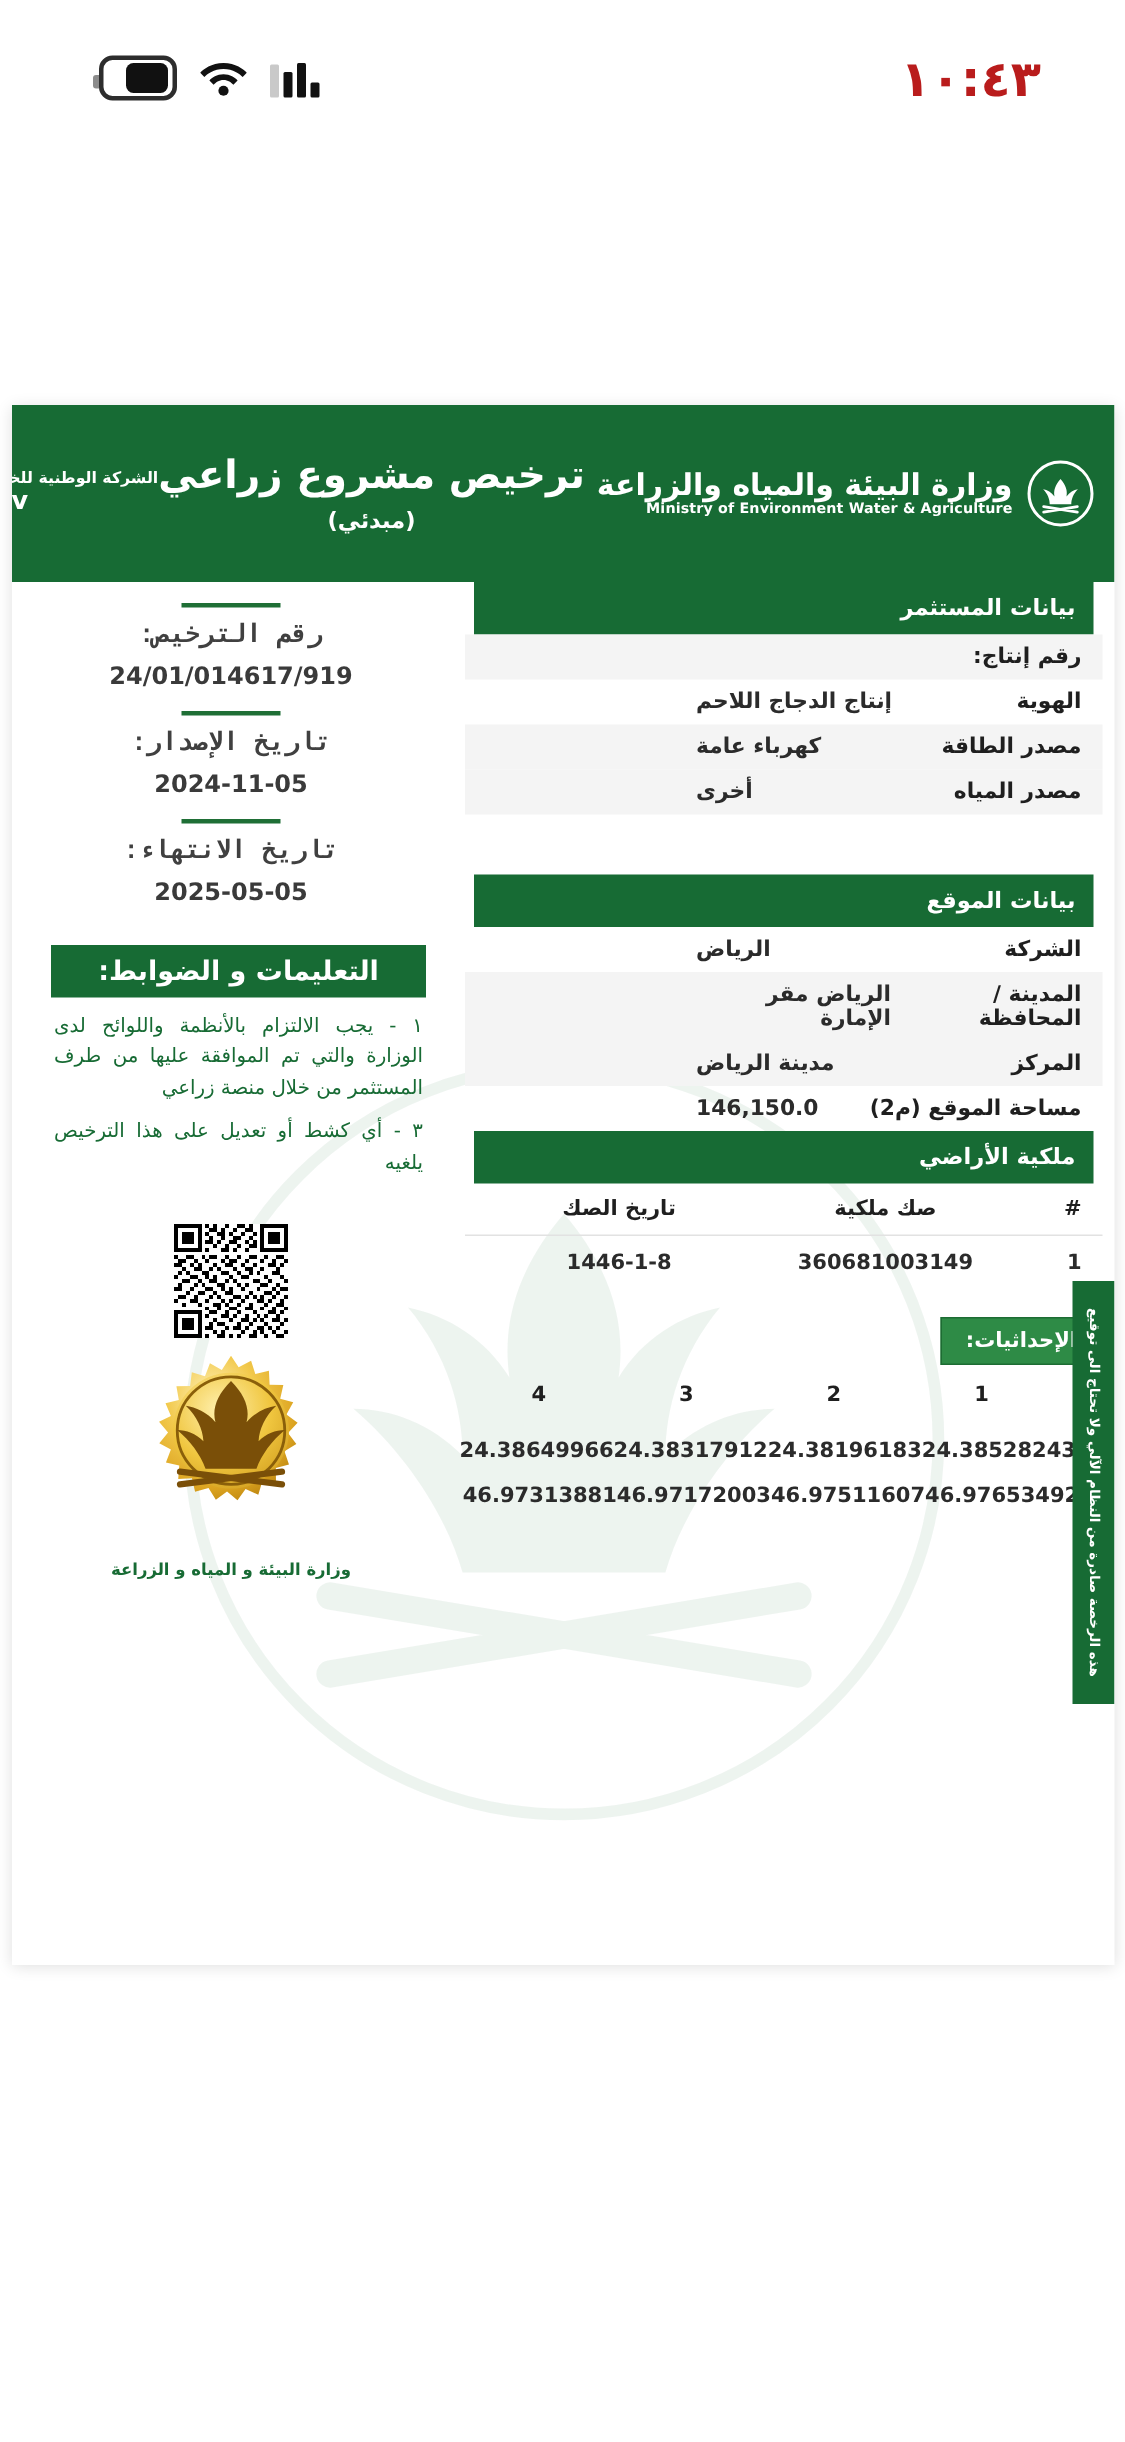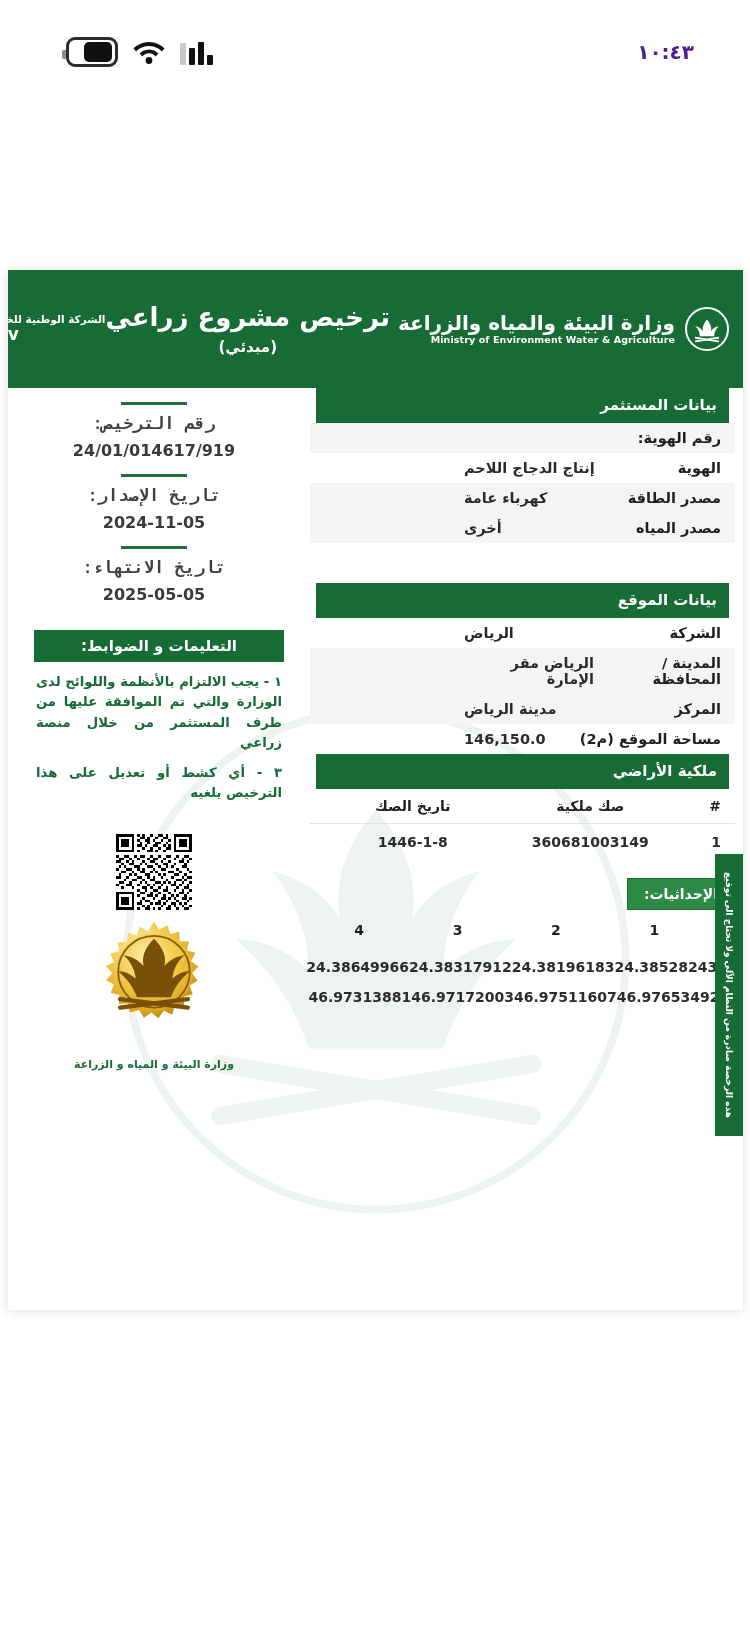--- a/index.html
+++ b/index.html
@@ -28,21 +28,21 @@
     width: 4px; height: 9px; background: #8c8c8c; border-radius: 2px 0 0 2px;
   }
   .battery-fill { width: 28px; height: 20px; background: #111; border-radius: 5px; }
   .wifi { width: 34px; height: 26px; position: relative; }
   .signal { display: flex; align-items: flex-end; gap: 3px; height: 26px; }
   .signal i { display: block; width: 6px; background: #111; border-radius: 1px; }
   .signal i:nth-child(1){ height: 22px; background:#c9c9c9; }
   .signal i:nth-child(2){ height: 17px; }
   .signal i:nth-child(3){ height: 23px; }
   .signal i:nth-child(4){ height: 10px; }
-  .clock { font-size: 20px; font-weight: 700; color: #4c1d95; letter-spacing: 0px; }
+  .clock { font-size: 33px; font-weight: 700; color: #b91c1c; letter-spacing: 0px; }
 
   
   .doc {
     position: absolute; left: 8px; top: 270px;
     width: 735px; height: 1040px;
     background: #ffffff;
     box-shadow: 0 1px 10px rgba(0,0,0,.13);
     overflow: hidden;
   }
   .watermark {
@@ -116,26 +116,26 @@
   .coord-cell { width: 108px; text-align: center; white-space: nowrap; }
   .coord-cell.num { font-weight: 700; }
 
   
   .rc-block { text-align: center; padding: 0 16px; }
   .rc-rule { width: 66px; height: 3px; background:#1f6f36; margin: 14px auto 8px; }
   .rc-label { color:#404040; font-size: 17px; font-weight: 800; font-family: Liberation Mono, monospace; }
   .rc-value { color:#3a3a3a; font-size: 16px; font-weight: 700; margin-top: 7px; }
 
   .notes-bar {
-    background: #176b34; color:#fff; font-weight: 800; font-size: 15px;
+    background: #176b34; color:#fff; font-weight: 800; font-size: 18px;
     text-align: center; padding: 7px 10px; margin: 26px 16px 0 26px;
   }
   .notes-list { margin: 10px 18px 0 28px; text-align: right; }
   .notes-list li {
-    list-style: none; color:#176b34; font-size: 13.2px; font-weight: 700;
+    list-style: none; color:#176b34; font-size: 13.2px; font-weight: 400;
     line-height: 1.55; margin-bottom: 9px; text-align: justify; text-align-last: right;
   }
 
   .qr {
     width: 76px; height: 76px; margin: 30px auto 0;
     background:#fff; position: relative;
   }
   .seal { width: 132px; height: 132px; margin: 8px auto 0; position: relative; }
   .seal-caption {
     color:#176b34; font-size: 11px; font-weight: 700; text-align: center;
@@ -215,21 +215,21 @@
 
       </div>
     </div>
 
     <div class="doc-body">
 
       <div class="col-left">
 
         <div class="sec-bar">بيانات المستثمر</div>
         <div class="row alt">
-          <span class="lbl">رقم الهوية:</span>
+          <span class="lbl">رقم إنتاج:</span>
           <span class="val"></span>
         </div>
 
         <div class="row">
           <span class="lbl">الهوية</span>
           <span class="val">إنتاج الدجاج اللاحم</span>
         </div>
         <div class="row alt">
           <span class="lbl">مصدر الطاقة</span>
           <span class="val">كهرباء عامة</span>

